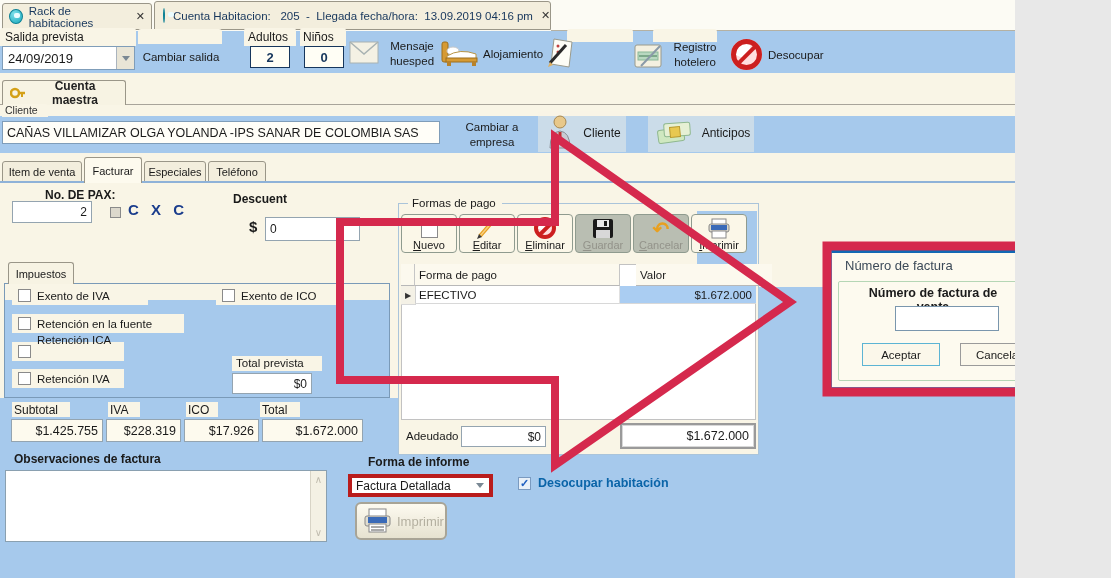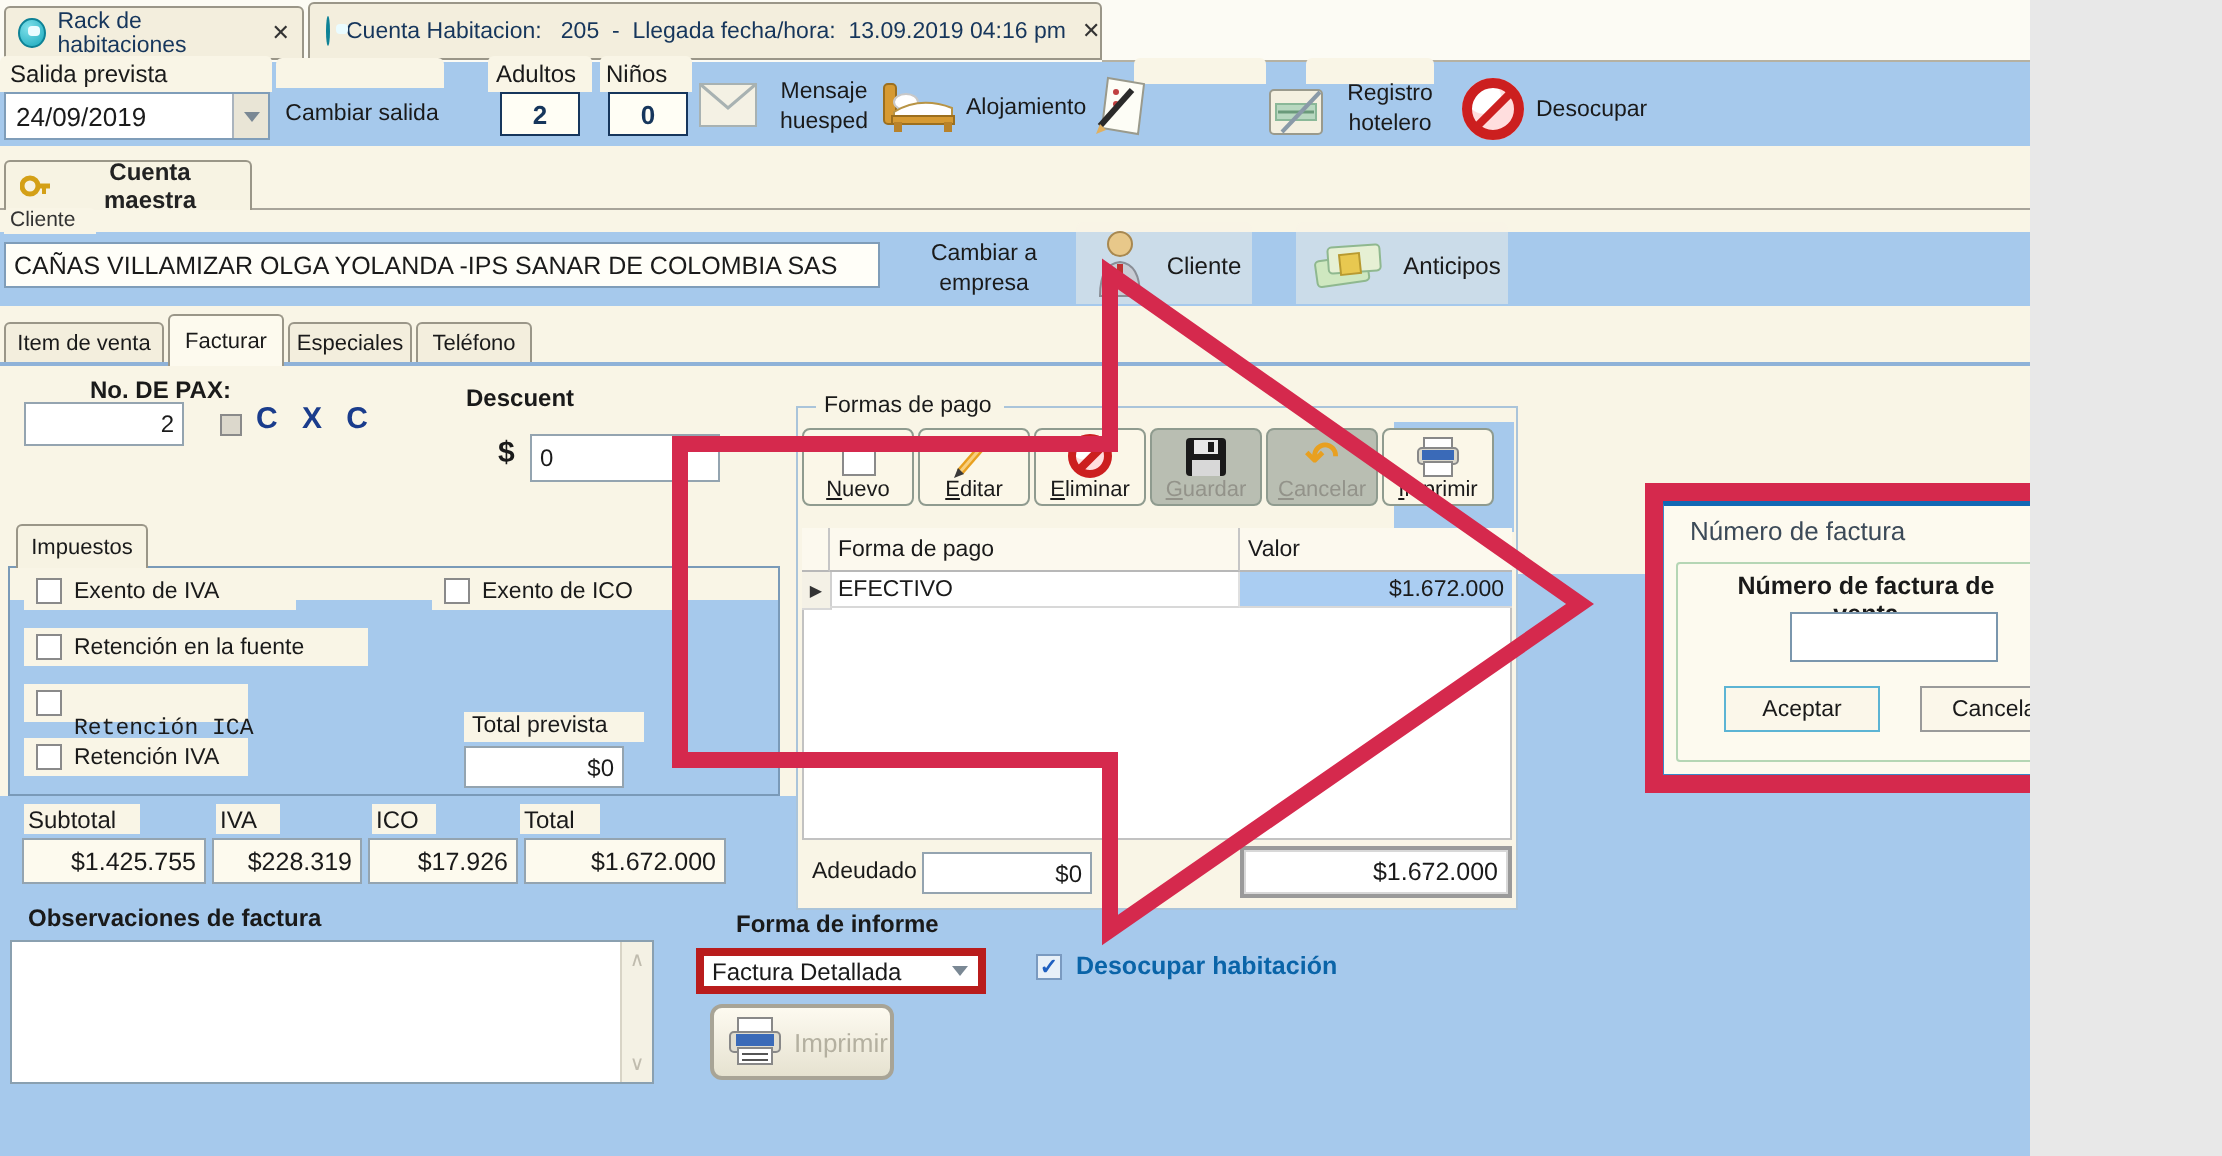--- a/index.html
+++ b/index.html
@@ -198,21 +198,21 @@
   <div class="patch abs" style="left:216px;top:286px;width:122px;height:19px;border-radius:0;"></div>
   <div class="cb abs" style="left:222px;top:289px;"></div>
   <div class="abs fs115" style="left:241px;top:290px;">Exento de ICO</div>
 
   <div class="patch abs" style="left:12px;top:314px;width:172px;height:19px;border-radius:0;"></div>
   <div class="cb abs" style="left:18px;top:317px;"></div>
   <div class="abs fs115" style="left:37px;top:318px;">Retención en la fuente</div>
 
   <div class="patch abs" style="left:12px;top:342px;width:112px;height:19px;border-radius:0;"></div>
   <div class="cb abs" style="left:18px;top:345px;"></div>
-  <div class="abs fs115" style="left:37px;top:358px;font-family:Liberation Mono, monospace;">Retención ICA</div>
+  <div class="abs fs115" style="left:37px;top:334px;">Retención ICA</div>
 
   <div class="patch abs" style="left:12px;top:369px;width:112px;height:19px;border-radius:0;"></div>
   <div class="cb abs" style="left:18px;top:372px;"></div>
   <div class="abs fs115" style="left:37px;top:373px;">Retención IVA</div>
 
   <div class="patch abs" style="left:232px;top:356px;width:90px;height:15px;border-radius:0;"></div>
   <div class="abs fs115" style="left:236px;top:357px;">Total prevista</div>
   <div class="field right abs white" style="left:232px;top:373px;width:80px;height:21px;">$0</div>
 
   <div class="patch abs" style="left:12px;top:402px;width:58px;height:15px;border-radius:0;"></div>
@@ -313,21 +313,21 @@
           <rect x="4" y="7" width="16" height="5" fill="#3a6ab8"></rect>
           <rect x="5" y="13" width="14" height="7" fill="#fff" stroke="#888"></rect>
         </svg>
     </span>
     <span class="lbl">Imprimir</span>
   </div>
 
   <div class="abs" style="left:401px;top:264px;width:355px;height:156px;background:#fff;border:1px solid #c2c2c2;box-sizing:border-box;"></div>
   <div class="hdrcell abs" style="left:401px;top:264px;width:14px;height:22px;"></div>
   <div class="hdrcell abs" style="left:415px;top:264px;width:205px;height:22px;">Forma de pago</div>
-  <div class="hdrcell abs" style="left:620px;top:264px;width:136px;height:22px;border-right:none;">Valor</div>
+  <div class="hdrcell abs" style="left:636px;top:264px;width:136px;height:22px;border-right:none;">Valor</div>
 
   <div class="abs ctr" style="left:401px;top:286px;width:14px;height:18px;border-right:1px solid #d0d0d0;border-bottom:1px solid #d8d8d8;background:#f4f1e6;font-size:8px;color:#333;">▶</div>
   <div class="abs fs115" style="left:415px;top:286px;width:205px;height:18px;border-right:1px solid #e0e0e0;border-bottom:1px solid #d8d8d8;display:flex;align-items:center;padding-left:4px;box-sizing:border-box;">EFECTIVO</div>
   <div class="abs fs115" style="left:620px;top:286px;width:136px;height:18px;background:#aacdf2;border-bottom:1px solid #d8d8d8;display:flex;align-items:center;justify-content:flex-end;padding-right:4px;box-sizing:border-box;">$1.672.000</div>
 
   <div class="abs beige" style="left:399px;top:420px;width:359px;height:34px;"></div>
   <div class="abs fs115" style="left:406px;top:430px;">Adeudado</div>
   <div class="field right abs white" style="left:461px;top:426px;width:85px;height:21px;">$0</div>
   <div class="abs" style="left:620px;top:423px;width:136px;height:26px;background:#fff;border:2px solid #9a9a9a;box-shadow:inset 0 0 0 1px #d8d8d8;box-sizing:border-box;display:flex;align-items:center;justify-content:flex-end;padding-right:5px;font-size:12.5px;">$1.672.000</div>
 

